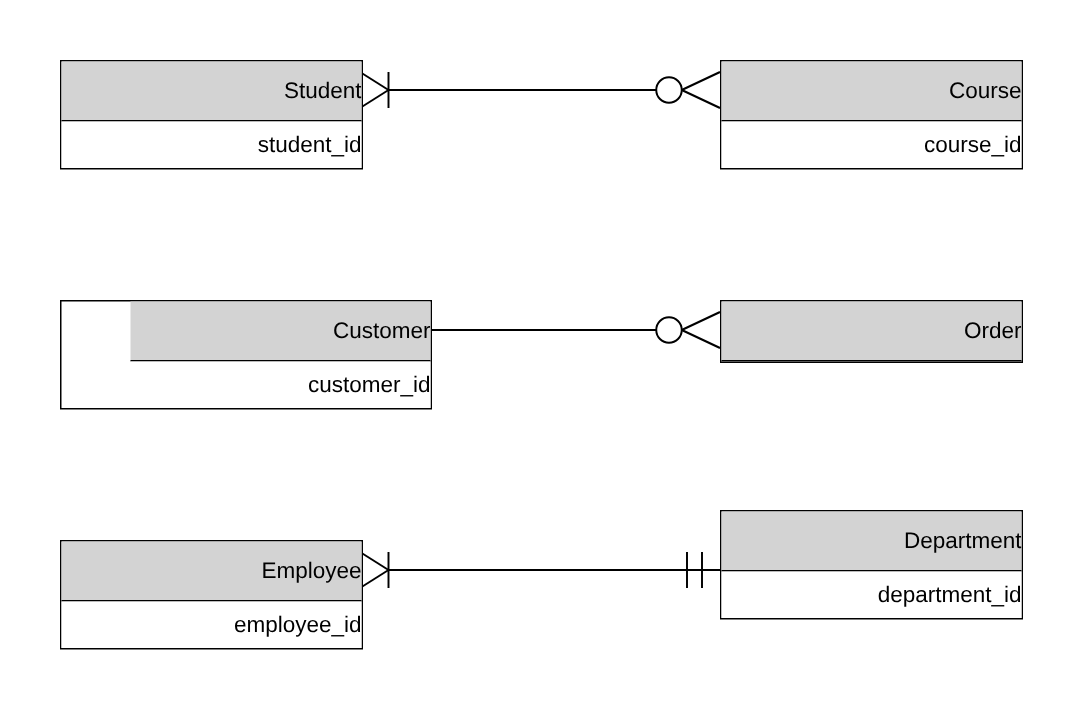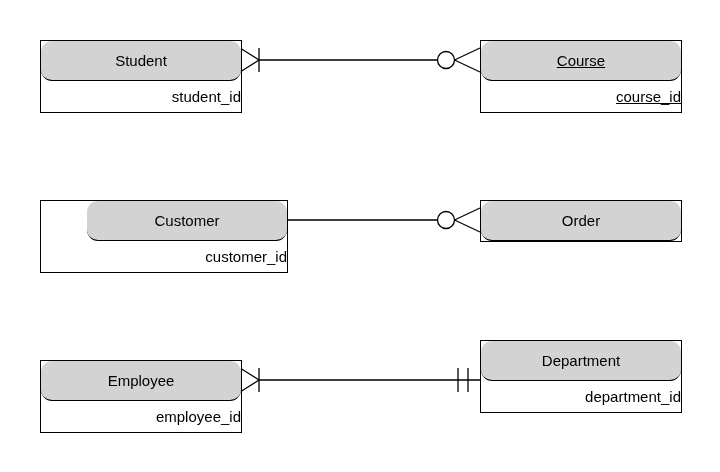--- a/index.html
+++ b/index.html
@@ -39,38 +39,37 @@
     position:absolute;
     width:200px;
     border:1px solid var(--stroke);
     background:var(--cell-fill);
     font-size:15px;
     color:#000;
   }
   .entity-header{
     height:39px;
     line-height:39px;
-    text-align:center;
+    text-align:right;
     background:var(--header-fill);
     border-bottom:1px solid var(--stroke);
     white-space:nowrap;
     overflow:hidden;
-    border-radius:11px;
   }
   .entity-row{
     height:31px;
     line-height:31px;
     padding-left:5px;
     background:var(--cell-fill);
     white-space:nowrap;
     overflow:hidden;
     text-align:right;
   }
   .pos-student   {left:40px; top:40px;}
-  .pos-course    {left:480px;top:40px;text-decoration:underline;}
+  .pos-course    {left:480px;top:40px;}
   .pos-customer  {left:40px; top:200px;padding-left:46px;}
   .pos-order     {left:480px;top:200px;}
   .pos-employee  {left:40px; top:360px;}
   .pos-department{left:480px;top:340px;}
 </style>
 </head>
 <body>
 
 <div class="canvas">
 

